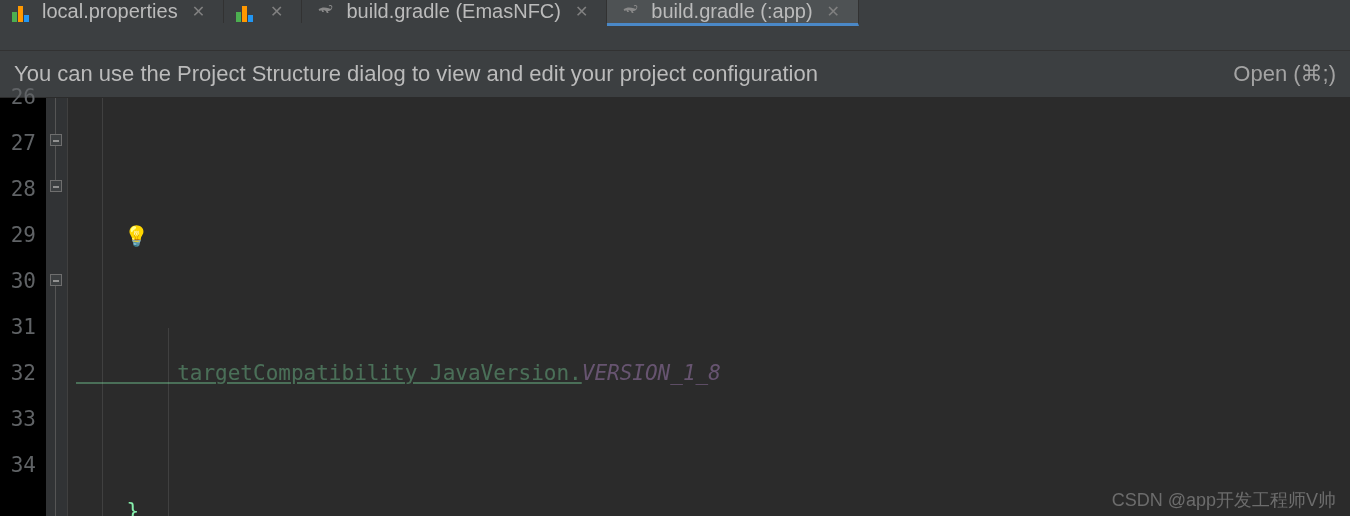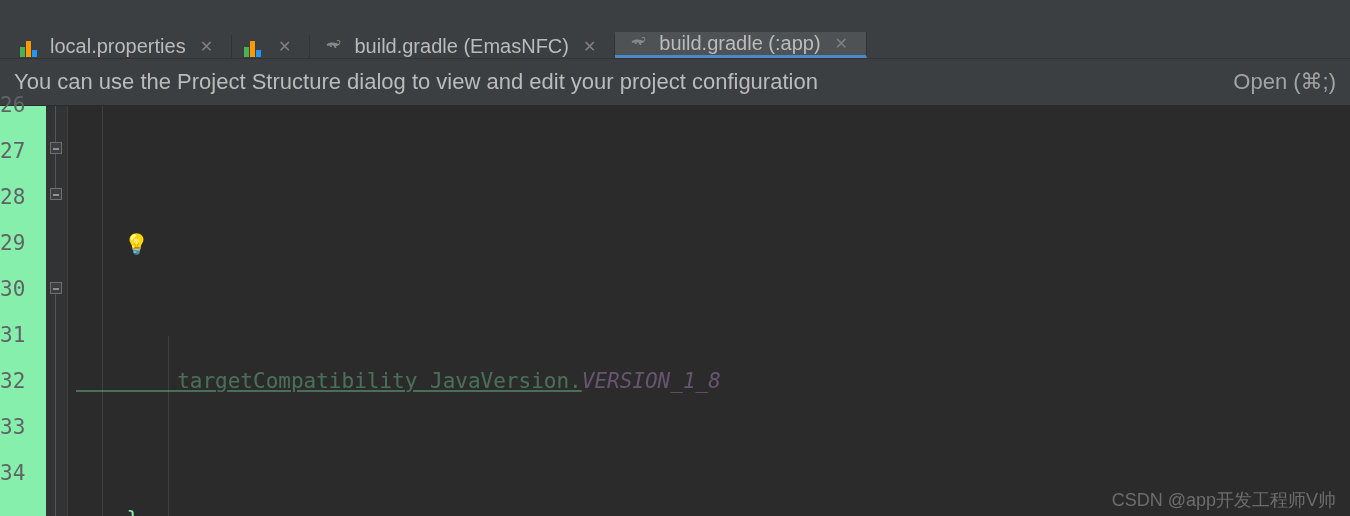--- a/index.html
+++ b/index.html
@@ -8,24 +8,23 @@
       font-family: 'Menlo', 'Monaco', 'Consolas', monospace;
       color: #a9b7c6;
       width: 1350px;
       height: 516px;
       overflow: hidden;
       position: relative;
     }
     .tabs {
       display: flex;
       background: #3c3f41;
-      height: 59px;
-      align-items: flex-end;
+      height: 51px;
+      align-items: flex-start;
       border-bottom: 1px solid #323232;
-      padding-left: 8px;
     }
     .tab {
       display: flex;
       align-items: center;
       padding: 0 14px 0 12px;
       gap: 10px;
       background: #3c3f41;
       border-right: 1px solid #323232;
       cursor: pointer;
       font-size: 20px;
@@ -74,22 +73,23 @@
     .editor {
       display: flex;
       font-size: 21px;
       line-height: 46px;
       background: #2b2b2b;
       height: calc(100% - 50px - 48px);
       position: relative;
     }
     .gutter {
       width: 46px;
-      background: #86efac;
+      background: #000000;
       color: #606366;
+      text-align: right;
       padding-right: 10px;
       user-select: none;
       flex-shrink: 0;
     }
     .fold-col {
       width: 22px;
       background: #313335;
       position: relative;
       flex-shrink: 0;
       border-right: 1px solid #404040;

